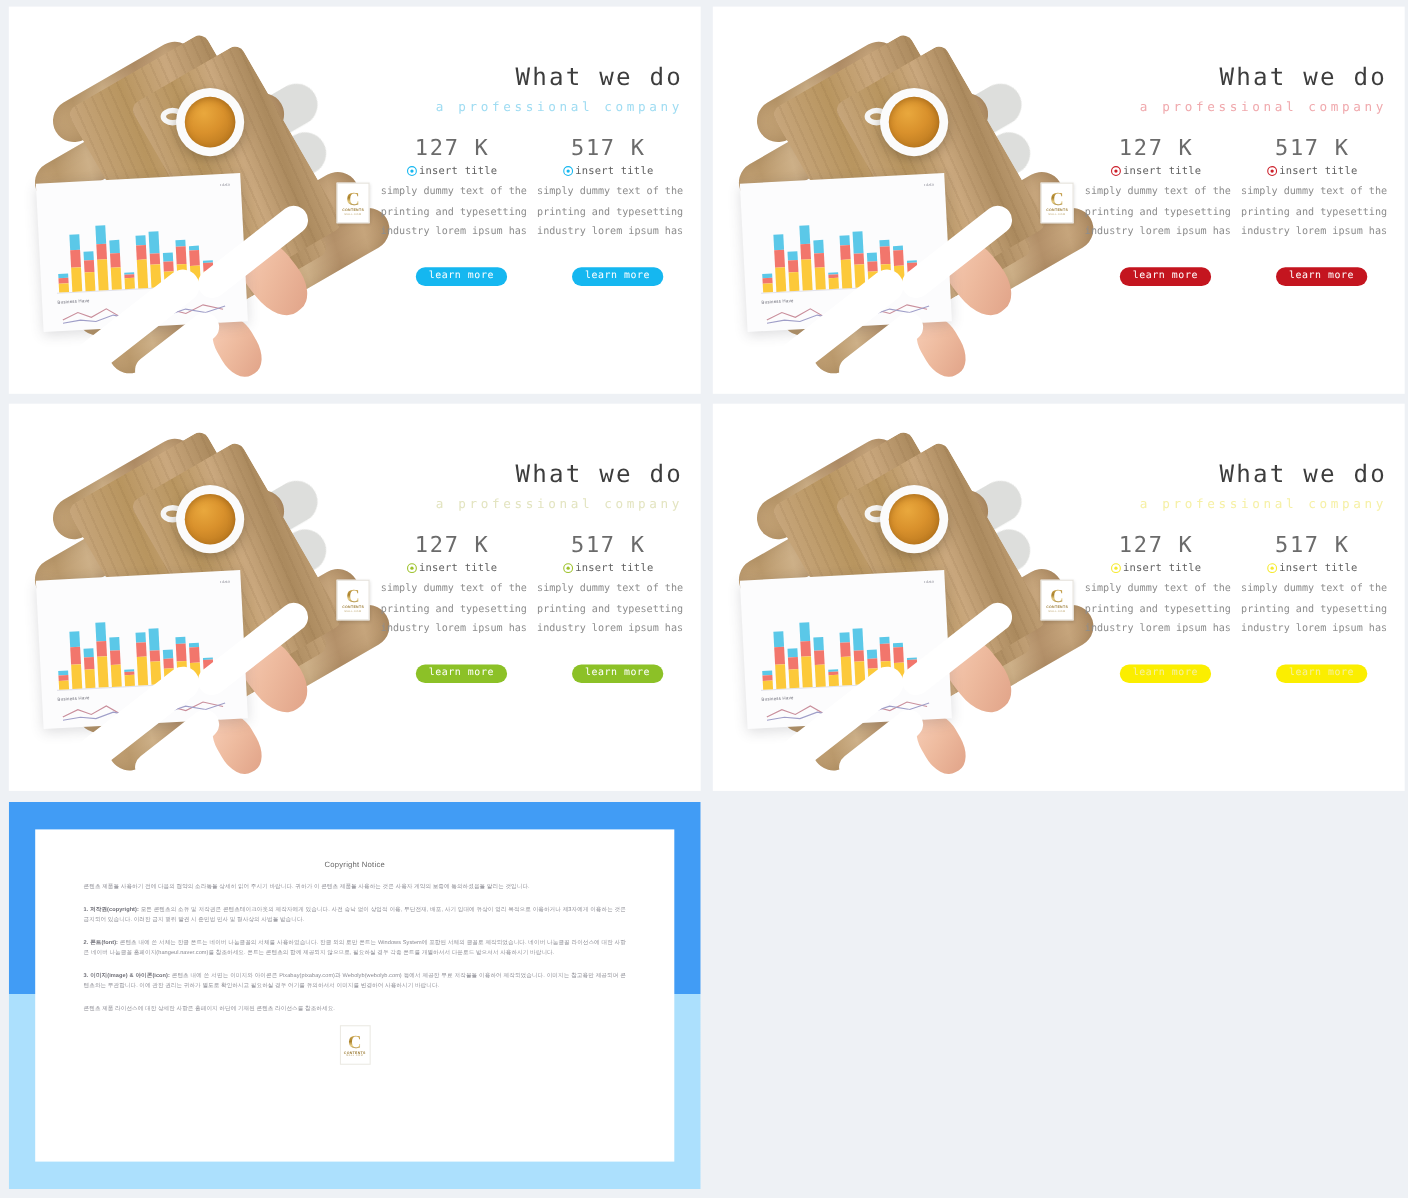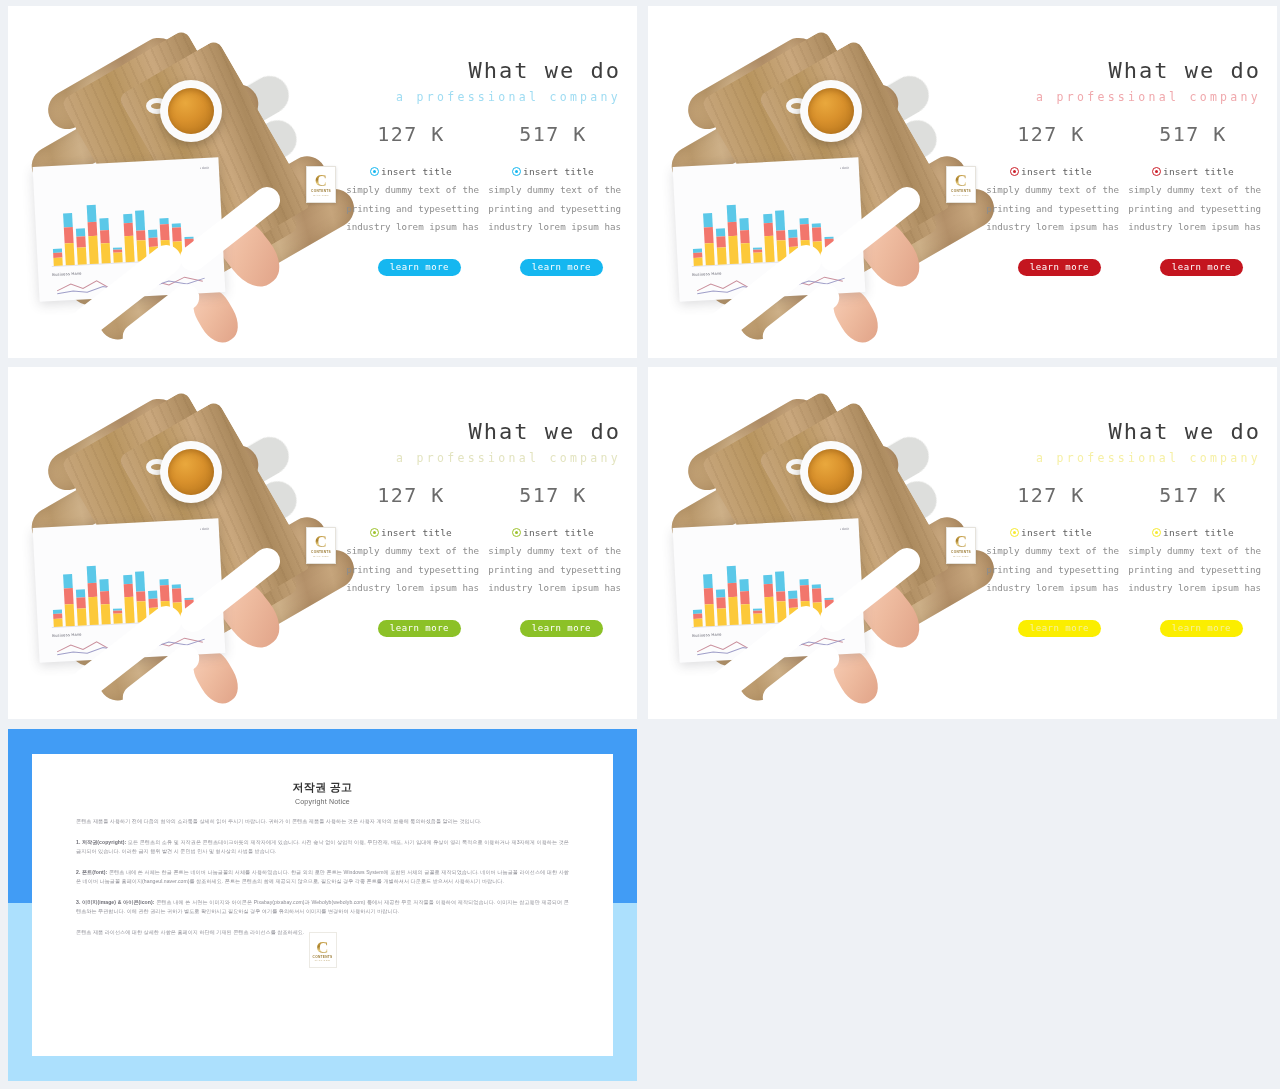--- a/index.html
+++ b/index.html
@@ -186,21 +186,21 @@
   .bignum {
     font-family: "DejaVu Sans Mono", monospace;
     font-size: 20px;
     color: #6b6b6b;
     letter-spacing: 1.5px;
     text-align: center;
   }
   .insert-row {
     display: flex; align-items: center; justify-content: center;
     gap: 2px;
-    margin-top: 20px;
+    margin-top: 4px;
   }
   .dot-icon {
     width: 9px; height: 9px;
     border-radius: 50%;
     border: 1.4px solid currentColor;
     position: relative;
     flex: none;
   }
   .dot-icon::after {
     content: "";
@@ -809,21 +809,20 @@
               <a class="btn" style="background: rgb(251, 238, 0); color: rgb(246, 240, 160);">learn more</a>
             </div>
           </div>
         </div>
       </div>
     </div>
 
   <div class="slide" id="slide-5">
     <div class="cr-frame"></div>
     <div class="cr-paper">
-      <div class="cr-title">저작권 공고</div>
       <div class="cr-subtitle">Copyright Notice</div>
       <div class="cr-p">콘텐츠 제품을 사용하기 전에 다음의 협약의 소라동을 상세히 읽어 주시기 바랍니다. 귀하가 이 콘텐츠 제품을 사용하는 것은 사용자 계약의 보증에 동의하셨음을 알리는 것입니다.</div>
       <div class="cr-p">
         <b>1. 저작권(copyright):</b><span> 모든 콘텐츠의 소유 및 저작권은 콘텐츠테이크아웃의 제작자에게 있습니다. 사전 승낙 없이 상업적 이용, 무단전재, 배포, 사기 임대에 유상이 영리 목적으로 이용하거나 제3자에게 이용하는 것은 금지되어 있습니다. 이러한 금지 행위 발견 시 준민법 민사 및 형사상의 사법을 받습니다.</span>
       </div>
       <div class="cr-p">
         <b>2. 폰트(font):</b><span> 콘텐츠 내에 쓴 서체는 한글 폰트는 네이버 나눔글꼴의 서체를 사용하였습니다. 한글 외의 로만 폰트는 Windows System에 포함된 서체의 글꼴로 제작되었습니다. 네이버 나눔글꼴 라이선스에 대한 사항은 네이버 나눔글꼴 홈페이지(hangeul.naver.com)를 참조하세요. 폰트는 콘텐츠의 함께 제공되지 않으므로, 필요하실 경우 각종 폰트를 개별하셔서 다운로드 받으셔서 사용하시기 바랍니다.</span>
       </div>
       <div class="cr-p">
         <b>3. 이미지(image) &amp; 아이콘(icon):</b><span> 콘텐츠 내에 쓴 서면는 이미지와 아이콘은 Pixabay(pixabay.com)과 Webolyb(webolyb.com) 등에서 제공한 무료 저작물을 이용하여 제작되었습니다. 이미지는 참고용만 제공되며 콘텐츠와는 무관합니다. 이에 관한 권리는 귀하가 별도로 확인하시고 필요하실 경우 여기를 유의하셔서 이미지를 변경하여 사용하시기 바랍니다.</span>

